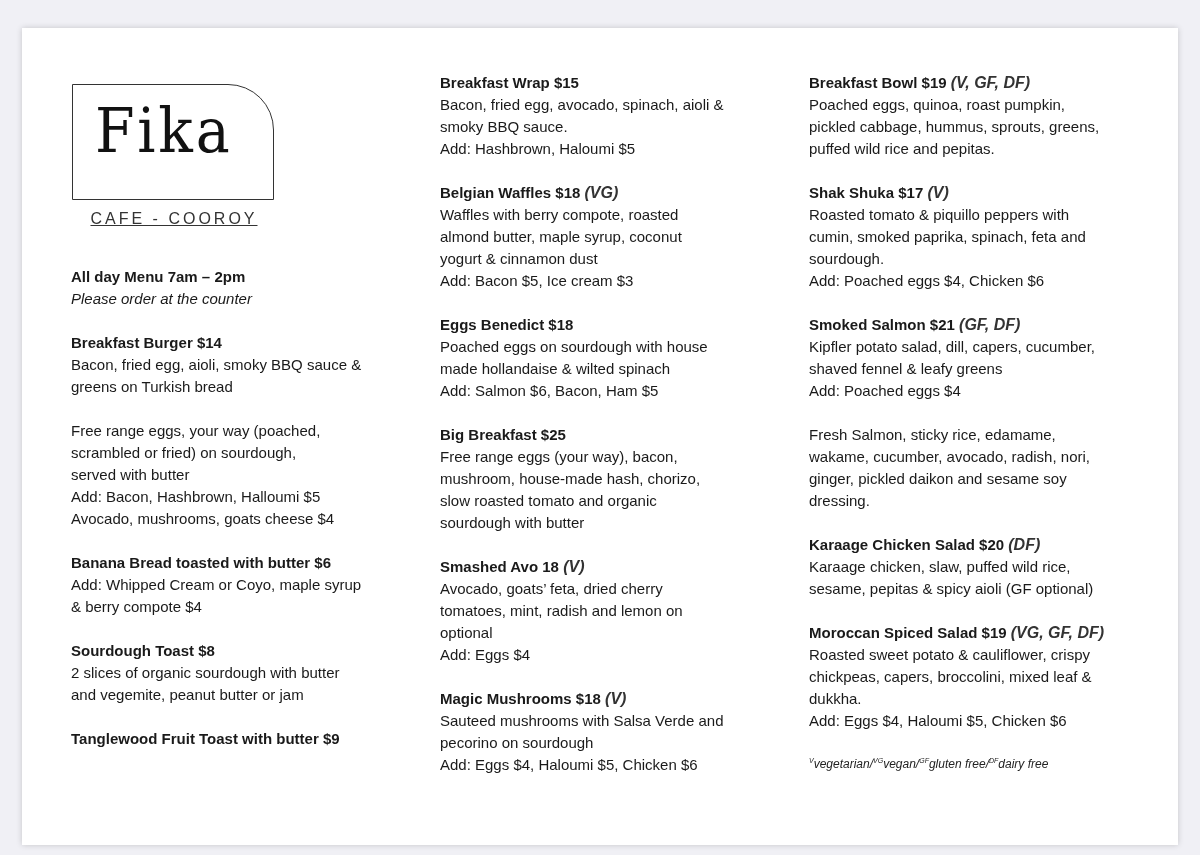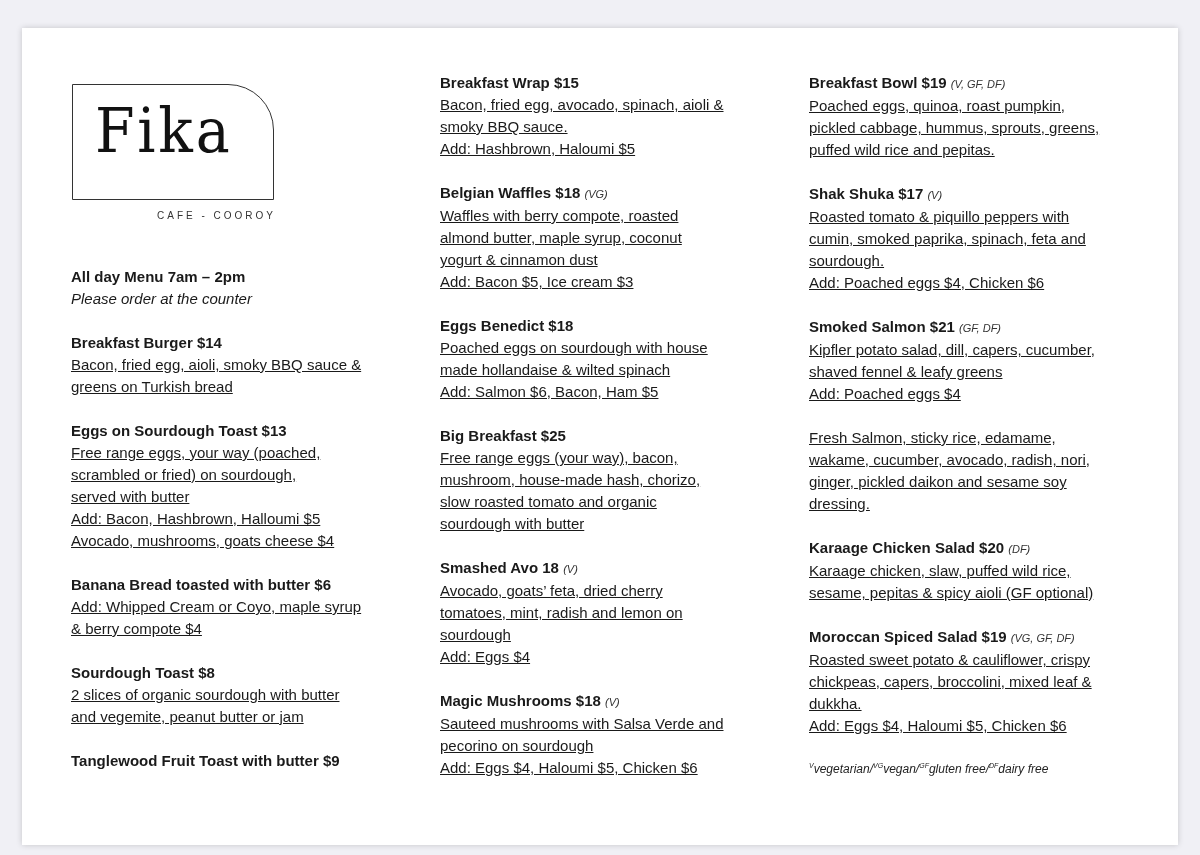--- a/index.html
+++ b/index.html
@@ -37,43 +37,44 @@
       font-weight: 300;
       font-size: 62px;
       letter-spacing: 3px;
       color: #111;
       line-height: 80px;
       transform: scaleX(0.92);
       transform-origin: left top;
     }
     .logo-sub {
       margin-top: 10px;
-      text-align: right;
-      font-size: 10px;
+      text-align: center;
+      font-size: 16px;
       letter-spacing: 3px;
       color: #333;
       font-family: "Liberation Sans", sans-serif;
+      text-decoration: underline;
     }
     .col {
       position: absolute;
       top: 72px;
       width: 350px;
       font-size: 15px;
       line-height: 22px;
     }
     .col1 { left: 71px; top: 230px; }
     .col2 { left: 440px; }
     .col3 { left: 809px; }
     .intro-title { font-weight: bold; }
     .intro-sub { font-style: italic; }
     .intro { margin-bottom: 22px; margin-top: 36px; }
     .item { margin-bottom: 22px; }
     .item-title { font-weight: bold; }
-    .item-tag { font-style: italic; font-weight: normal; font-size: 11px; color: #333; }
-    .item-line { display: block; text-decoration: underline; }
+    .item-tag { font-style: italic; font-weight: bold; font-size: 16px; color: #333; }
+    .item-line { display: block; }
     .legend {
       font-style: italic;
       font-size: 12px;
       color: #222;
       margin-top: -4px;
     }
     .legend sup { font-size: 7px; vertical-align: super; }
   </style>
 </head>
 <body>
@@ -92,21 +93,20 @@
     <div class="intro-title">All day Menu 7am – 2pm</div>
     <div class="intro-sub">Please order at the counter</div>
   </div>
   <div class="items">
       <div class="item">
         <div class="item-title"><span>Breakfast Burger $14</span></div>
         <span class="item-line">Bacon, fried egg, aioli, smoky BBQ sauce &amp;</span>
         <span class="item-line">greens on Turkish bread</span>
       </div>
       <div class="item">
-        <div class="item-title"><span>Eggs on Sourdough Toast $13</span></div>
         <span class="item-line">Free range eggs, your way (poached,</span>
         <span class="item-line">scrambled or fried) on sourdough,</span>
         <span class="item-line">served with butter</span>
         <span class="item-line">Add: Bacon, Hashbrown, Halloumi $5</span>
         <span class="item-line">Avocado, mushrooms, goats cheese $4</span>
       </div>
       <div class="item">
         <div class="item-title"><span>Banana Bread toasted with butter $6</span></div>
         <span class="item-line">Add: Whipped Cream or Coyo, maple syrup</span>
         <span class="item-line">&amp; berry compote $4</span>
@@ -147,21 +147,21 @@
         <div class="item-title"><span>Big Breakfast $25</span></div>
         <span class="item-line">Free range eggs (your way), bacon,</span>
         <span class="item-line">mushroom, house-made hash, chorizo,</span>
         <span class="item-line">slow roasted tomato and organic</span>
         <span class="item-line">sourdough with butter</span>
       </div>
       <div class="item">
         <div class="item-title"><span>Smashed Avo 18</span> <span class="item-tag">(V)</span></div>
         <span class="item-line">Avocado, goats’ feta, dried cherry</span>
         <span class="item-line">tomatoes, mint, radish and lemon on</span>
-        <span class="item-line">sourdough</span>
+        <span class="item-line">optional</span>
         <span class="item-line">Add: Eggs $4</span>
       </div>
       <div class="item">
         <div class="item-title"><span>Magic Mushrooms $18</span> <span class="item-tag">(V)</span></div>
         <span class="item-line">Sauteed mushrooms with Salsa Verde and</span>
         <span class="item-line">pecorino on sourdough</span>
         <span class="item-line">Add: Eggs $4, Haloumi $5, Chicken $6</span>
       </div>
     </div>
 </div>

